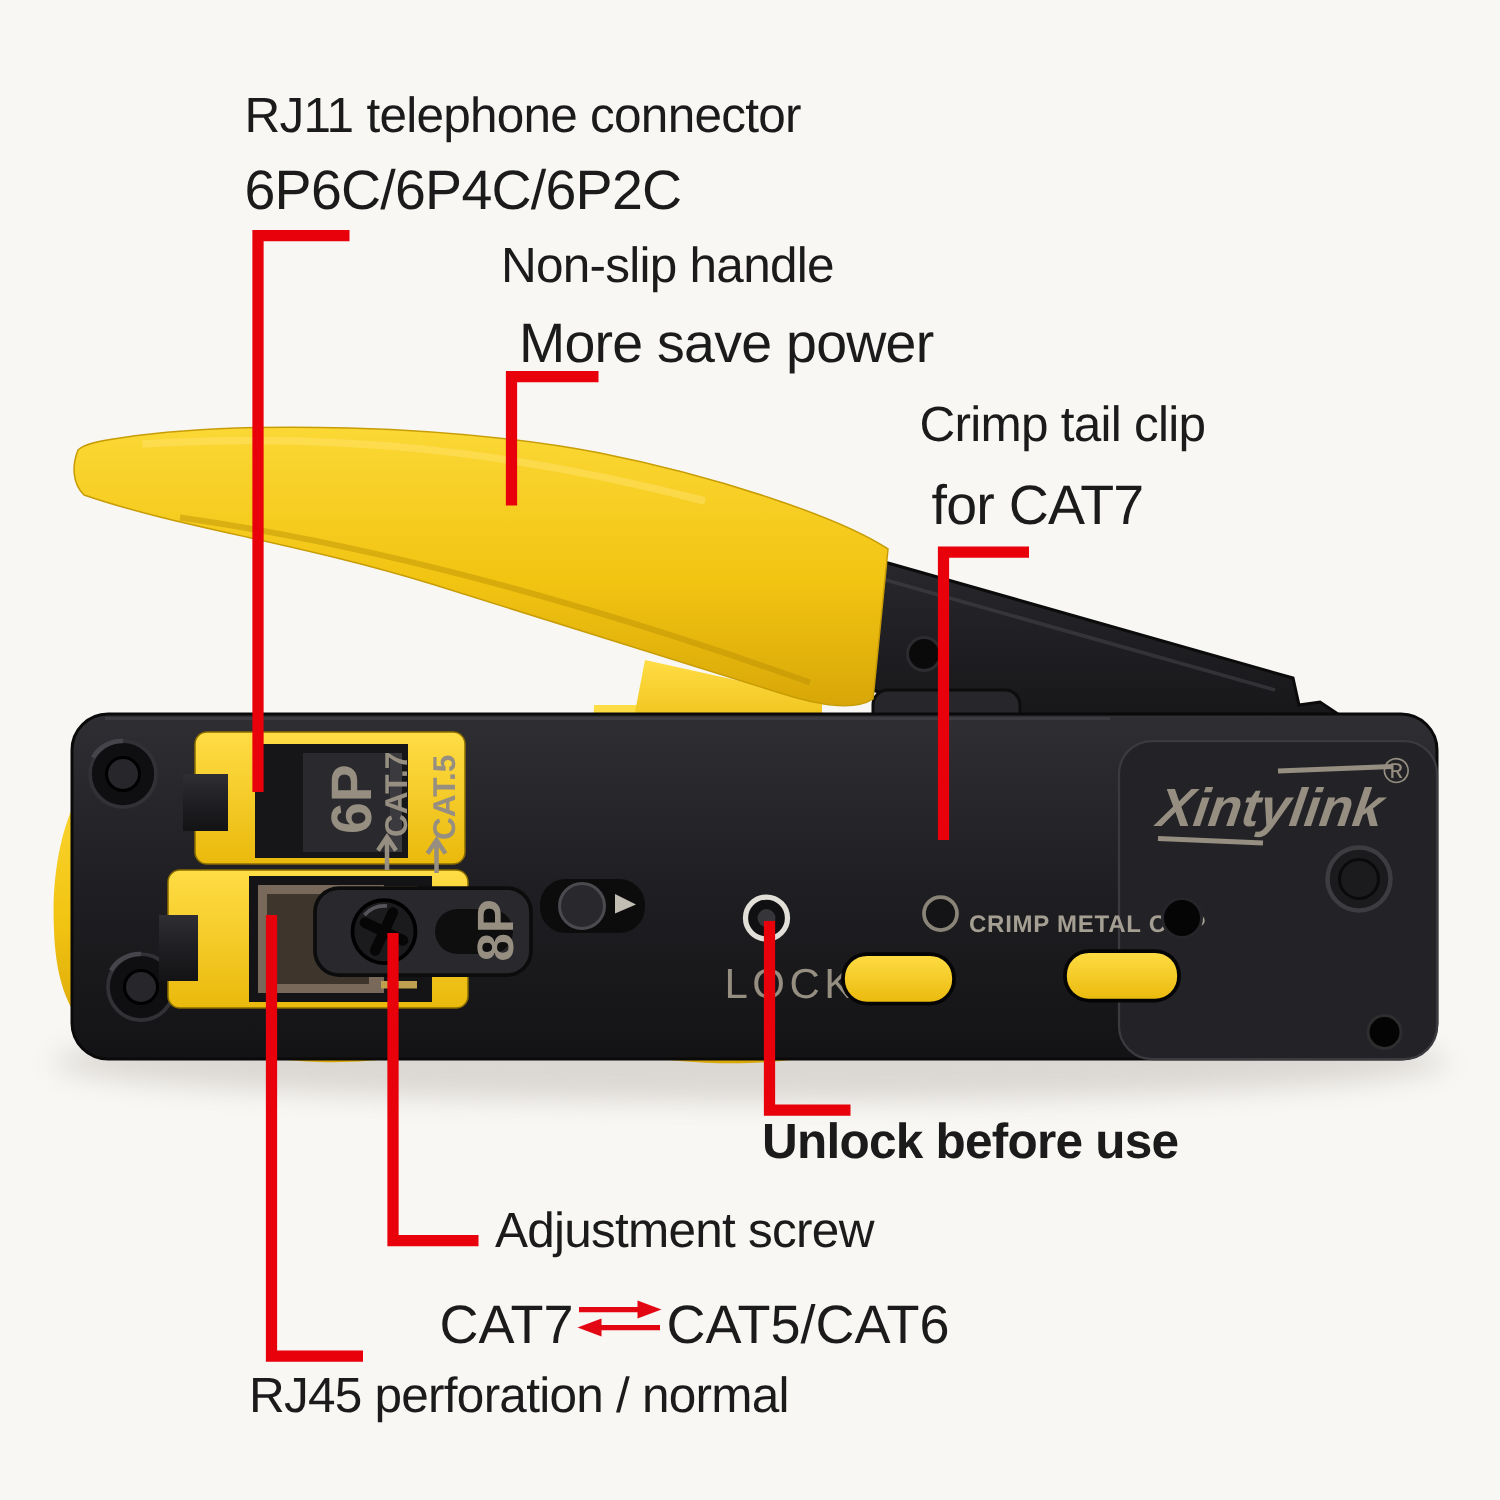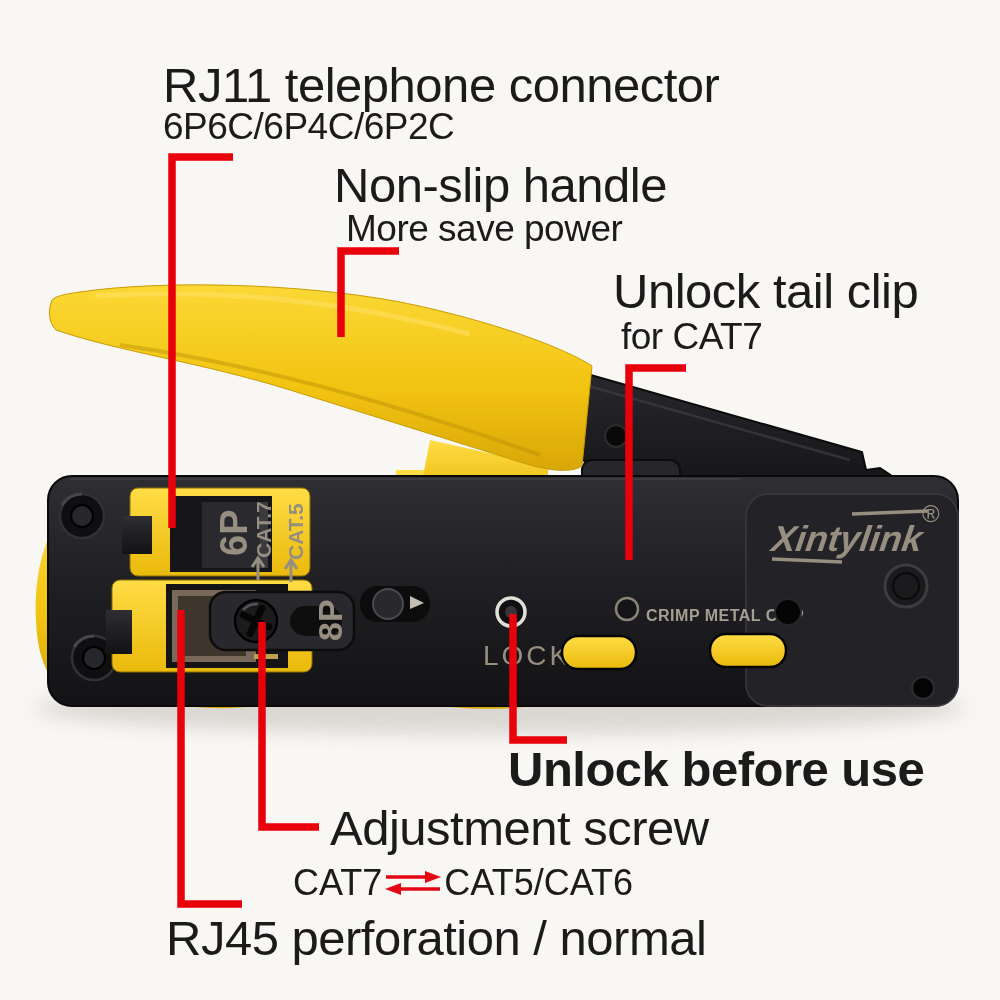--- a/index.html
+++ b/index.html
@@ -4,23 +4,23 @@
 <style>
   html,body{margin:0;padding:0;}
   body{
     width:1000px;height:1000px;
     background:#f8f7f4;
     font-family:"Liberation Sans", sans-serif;
     position:relative;overflow:hidden;
   }
   .stage{position:absolute;inset:0;}
   .lbl{position:absolute;color:#1b1b1b;white-space:nowrap;line-height:1.05;}
-  .lbl-big{font-size:49px;letter-spacing:-0.5px;}
+  .lbl-big{font-size:33px;letter-spacing:-0.5px;}
   .lbl-sub{font-size:37px;letter-spacing:-0.5px;}
-  .cat-row{display:flex;align-items:center;}
+  .cat-row{display:flex;}
   .cat-row .cat-txt{font-size:36px;color:#1b1b1b;}
   svg text{font-family:"Liberation Sans", sans-serif;}
   .marking{fill:#958e81;}
 </style>
 </head>
 <body>
 
 <div class="stage">
 
   <svg width="1000" height="1000" viewBox="0 0 1000 1000" style="position:absolute;left:0;top:0;">
@@ -194,21 +194,21 @@
       <polyline points="181,610 181,904 242,904"></polyline>
     </g>
   </svg>
 
   <div class="lbl lbl-big" style="left:163px;top:60px;">RJ11 telephone connector</div>
   <div class="lbl lbl-sub" style="left:163px;top:108px;">6P6C/6P4C/6P2C</div>
 
   <div class="lbl lbl-sub" style="left:346px;top:210px;">More save power</div>
   <div class="lbl lbl-big" style="left:334px;top:160px;">Non-slip handle</div>
 
-  <div class="lbl lbl-big" style="left:613px;top:266px;">Unlock tail clip</div>
+  <div class="lbl lbl-big" style="left:613px;top:266px;">Crimp tail clip</div>
   <div class="lbl lbl-sub" style="left:621px;top:318px;">for CAT7</div>
 
   <div class="lbl lbl-big" style="left:508px;top:744px;font-weight:bold;">Unlock before use</div>
 
   <div class="lbl lbl-big" style="left:330px;top:803px;">Adjustment screw</div>
 
   <div class="lbl cat-row" style="left:293px;top:864px;">
     <span class="cat-txt">CAT7</span>
     <svg width="62" height="30" viewBox="0 0 62 30">
       <g stroke="#e30613" stroke-width="3.5" fill="#e30613">

